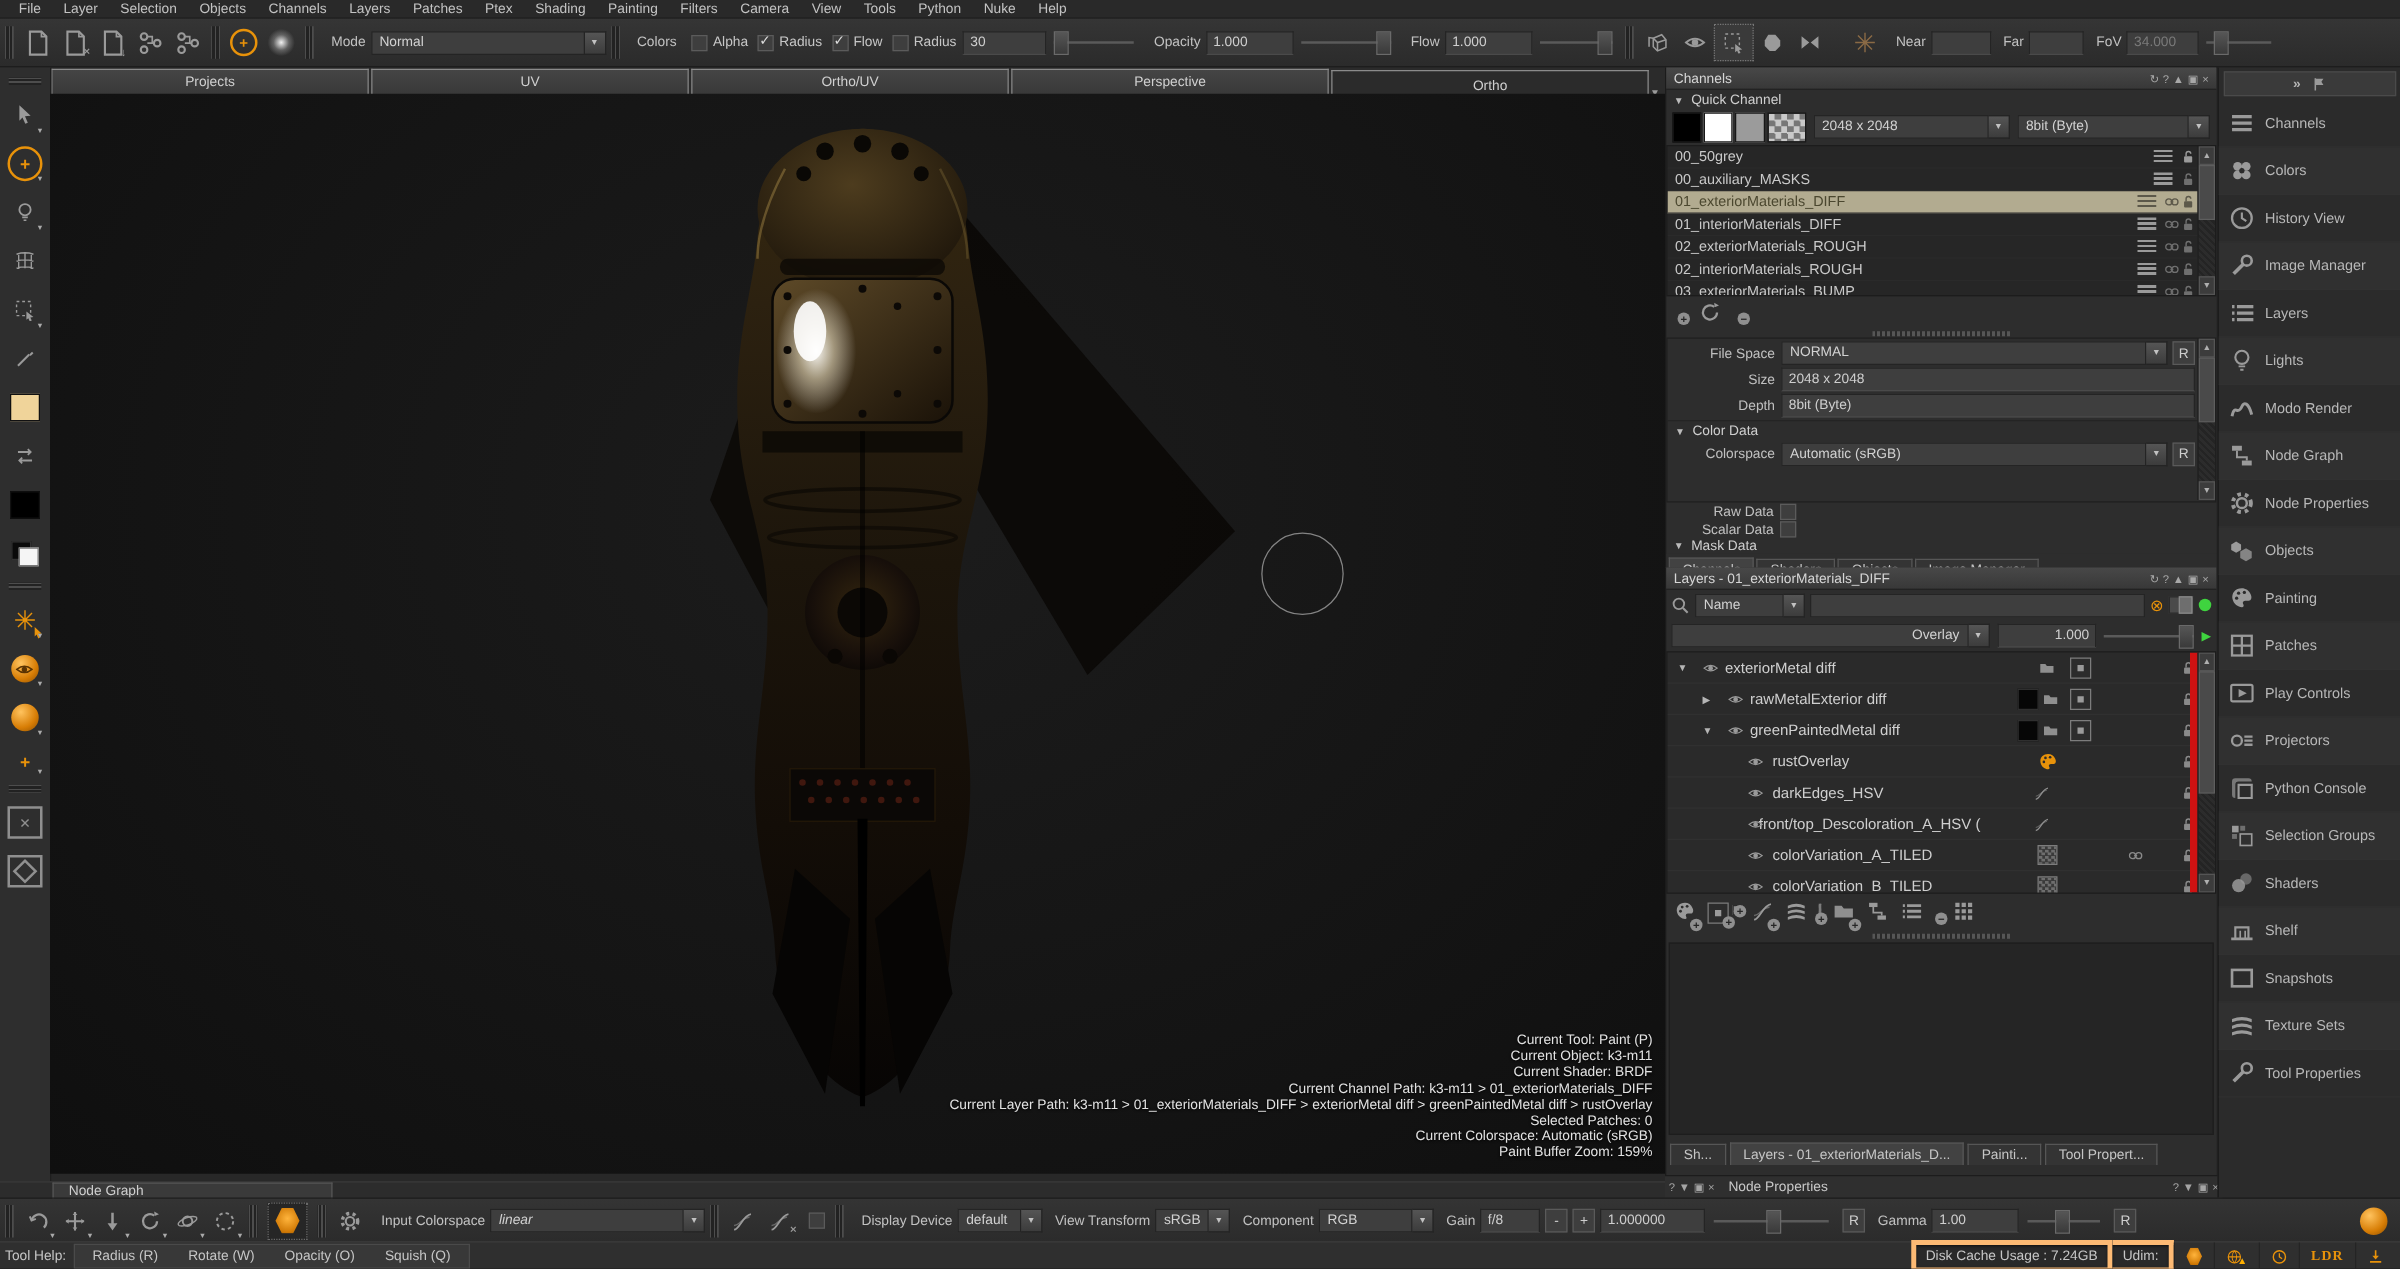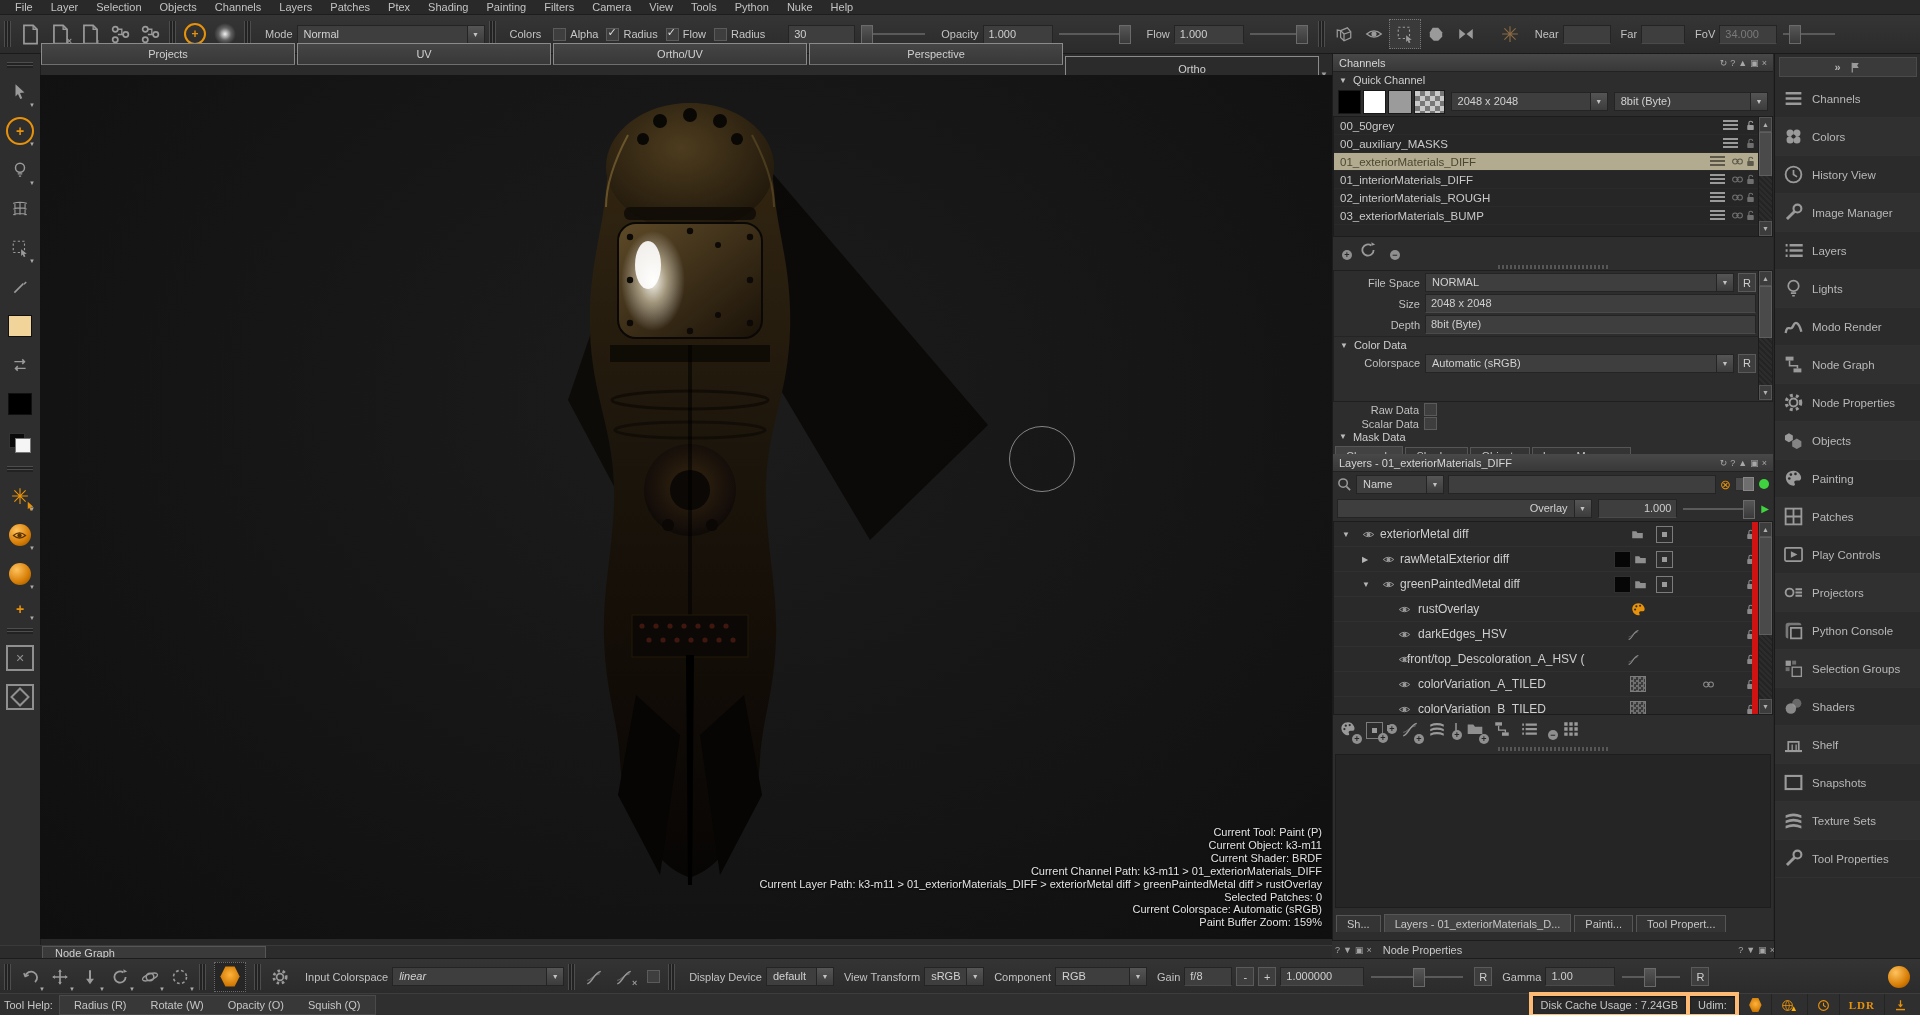--- a/index.html
+++ b/index.html
@@ -29,21 +29,21 @@
                border:1px solid #6a6a6a;}
   .lab{margin:0 4px 0 10px;color:#c2c2c2;white-space:nowrap;}
   .dim{color:#7a7a7a;}
   svg.ic{width:18px;height:18px;color:#9a9a9a;}
   svg.i12{width:13px;height:13px;color:#9a9a9a;}
   svg.i22{width:21px;height:21px;color:#9a9a9a;}
   .orange{color:#e8920a !important;}
   
   .tabbar{left:40px;top:54px;width:1292px;height:27px;background:#2b2b2b;border-bottom:1px solid #6f6f6f;
           display:flex;align-items:flex-end;}
-  .vtab{width:255px;height:20px;margin:16px 1px;background:linear-gradient(#454545,#383838);
+  .vtab{width:255px;height:20px;margin:4px 1px;background:linear-gradient(#454545,#383838);
         border:1px solid #8b8b8b;border-bottom:1px solid #6f6f6f;display:flex;align-items:center;justify-content:center;
         color:#d0d0d0;text-align:center;}
   .vtab.active{background:#2b2b2b;height:24px;border-bottom:1px solid #2b2b2b;margin-bottom:-1px;}
   .tab-end{margin-left:auto;color:#9a9a9a;font-size:8px;padding:0 4px 2px 0;}
   
   .ltools{left:0;top:54px;width:40px;height:891px;background:#2e2e2e;border-right:1px solid #1e1e1e;
           display:flex;flex-direction:column;align-items:center;}
   .ltool{width:30px;height:30px;display:flex;align-items:center;justify-content:center;position:relative;margin-top:9px;}
   .caret{position:absolute;right:0px;bottom:-1px;font-size:6px;color:#aaa;}
   .hgrip{width:26px;height:6px;margin-top:8px;background:repeating-linear-gradient(#4d4d4d 0 1px,#222 1px 3px);}
@@ -408,21 +408,21 @@
     <span class="grip"></span>
     <span class="lab">Colors</span>
     <span class="cb"></span>
     <span>Alpha</span>
     <span class="cb on"></span>
     <span>Radius</span>
     <span class="cb on"></span>
     <span>Flow</span>
     <span class="cb"></span>
     <span>Radius</span>
-    <span class="field" style="width:55px;margin-left:23px">30</span>
+    <span class="field" style="width:55px;margin-left:5px">30</span>
     <span class="slider" style="width:64px;margin:0 6px">
         <span class="hnd" style="left:0"></span>
       </span>
     <span class="lab">Opacity</span>
     <span class="field" style="width:58px">1.000</span>
     <span class="slider" style="width:72px;margin:0 6px">
         <span class="hnd" style="right:0"></span>
       </span>
     <span class="lab">Flow</span>
     <span class="field" style="width:58px">1.000</span>
@@ -726,20 +726,30 @@
         <span class="nm">01_interiorMaterials_DIFF</span>
           <span class="bars"></span>
           <svg class="i12" style="color:#6f6f6f">
             <use href="#s-link"></use>
           </svg>
           <svg class="i12" style="color:#6f6f6f">
             <use href="#s-lock"></use>
           </svg>
       </div>
       <div class="ch-row" style="padding-right:15px">
+        <span class="nm">02_exteriorMaterials_ROUGH</span>
+          <span class="bars"></span>
+          <svg class="i12" style="color:#6f6f6f">
+            <use href="#s-link"></use>
+          </svg>
+          <svg class="i12" style="color:#6f6f6f">
+            <use href="#s-lock"></use>
+          </svg>
+      </div>
+      <div class="ch-row" style="padding-right:15px">
         <span class="nm">02_interiorMaterials_ROUGH</span>
           <span class="bars"></span>
           <svg class="i12" style="color:#6f6f6f">
             <use href="#s-link"></use>
           </svg>
           <svg class="i12" style="color:#6f6f6f">
             <use href="#s-lock"></use>
           </svg>
       </div>
       <div class="ch-row" style="padding-right:15px">

